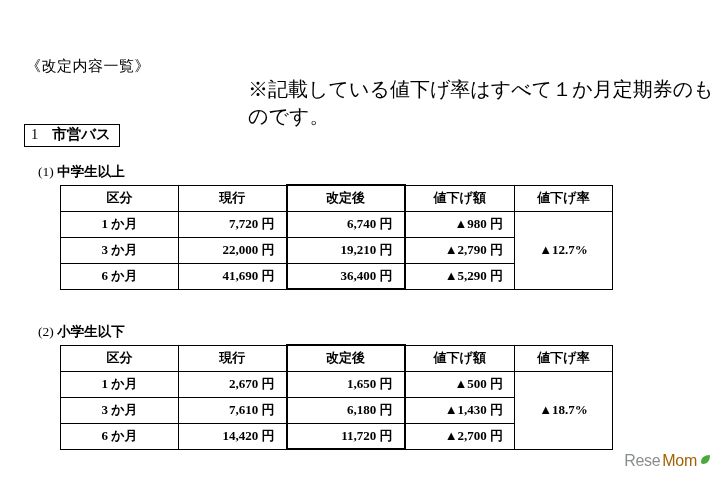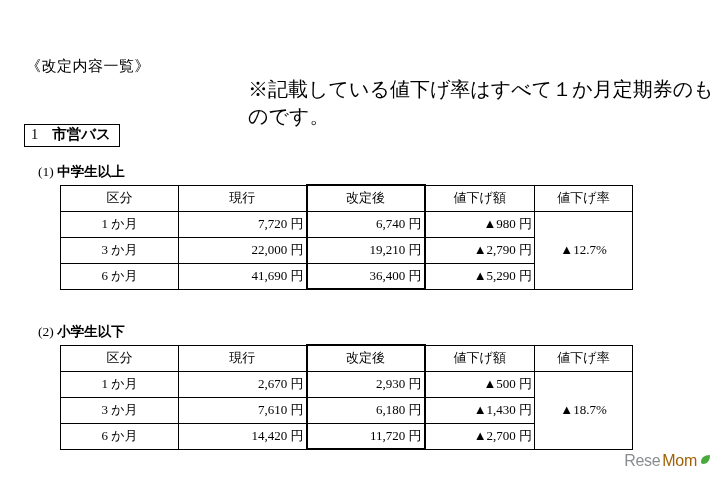--- a/index.html
+++ b/index.html
@@ -62,26 +62,26 @@
     border-collapse: collapse;
     table-layout: fixed;
     font-size: 13px;
   }
   table.rate.first { left: 60px; top: 184px; }
   table.rate.second { left: 60px; top: 344px; }
 
   table.rate td, table.rate th {
     border: 1px solid #000;
     height: 26px;
-    padding: 0 2px;
-    font-weight: normal;
+    padding: 0 11px;
+    font-weight: bold;
     white-space: nowrap;
   }
   .c-kubun { width: 118px; text-align: center; }
-  .c-genko { width: 128px; text-align: right; }
+  .c-genko { width: 108px; text-align: right; }
   .c-kaitei { width: 118px; text-align: right; }
   .c-gegaku { width: 110px; text-align: right; }
   .c-geritsu { width: 98px; text-align: center; }
 
   thead td { text-align: center !important; }
 
   
   .kaitei-col {
     border-left: 2.6px solid #000 !important;
     border-right: 2.6px solid #000 !important;
@@ -180,21 +180,21 @@
         <td class="c-genko">現行</td>
         <td class="c-kaitei kaitei-col">改定後</td>
         <td class="c-gegaku">値下げ額</td>
         <td class="c-geritsu">値下げ率</td>
       </tr>
     </thead>
     <tbody>
       <tr>
         <td class="c-kubun">1 か月</td>
         <td class="c-genko">2,670 円</td>
-        <td class="c-kaitei kaitei-col">2,930 円</td>
+        <td class="c-kaitei kaitei-col">1,650 円</td>
         <td class="c-gegaku">▲500 円</td>
         <td class="c-geritsu" rowspan="3">▲18.7%</td>
       </tr>
       <tr>
         <td class="c-kubun">3 か月</td>
         <td class="c-genko">7,610 円</td>
         <td class="c-kaitei kaitei-col">6,180 円</td>
         <td class="c-gegaku">▲1,430 円</td>
       </tr>
       <tr>

